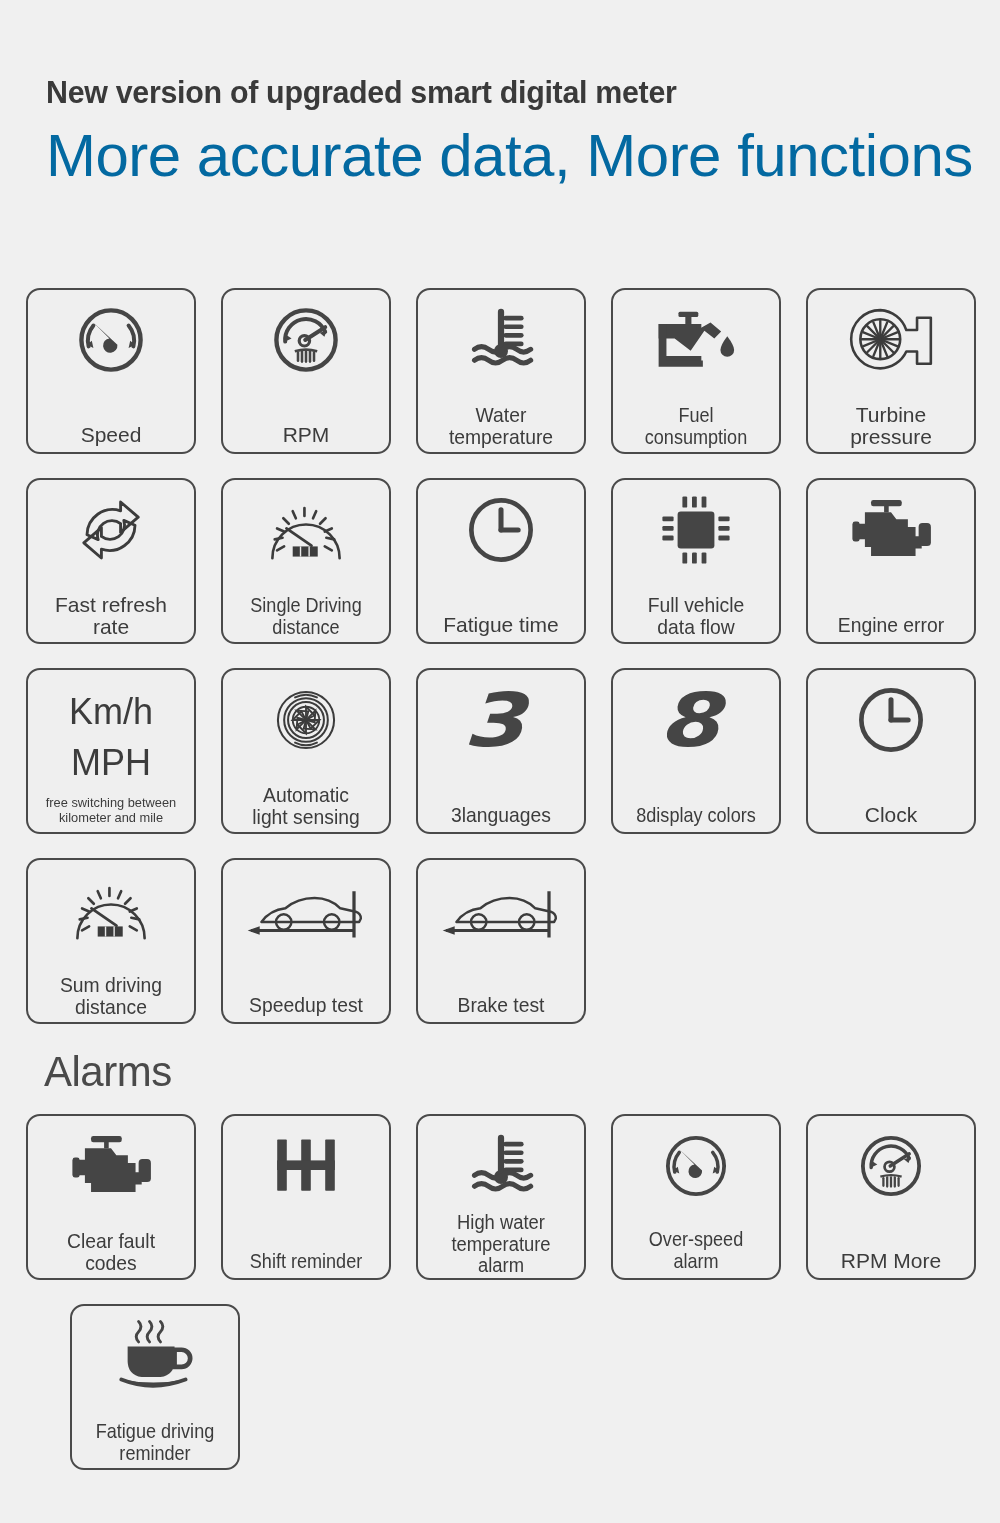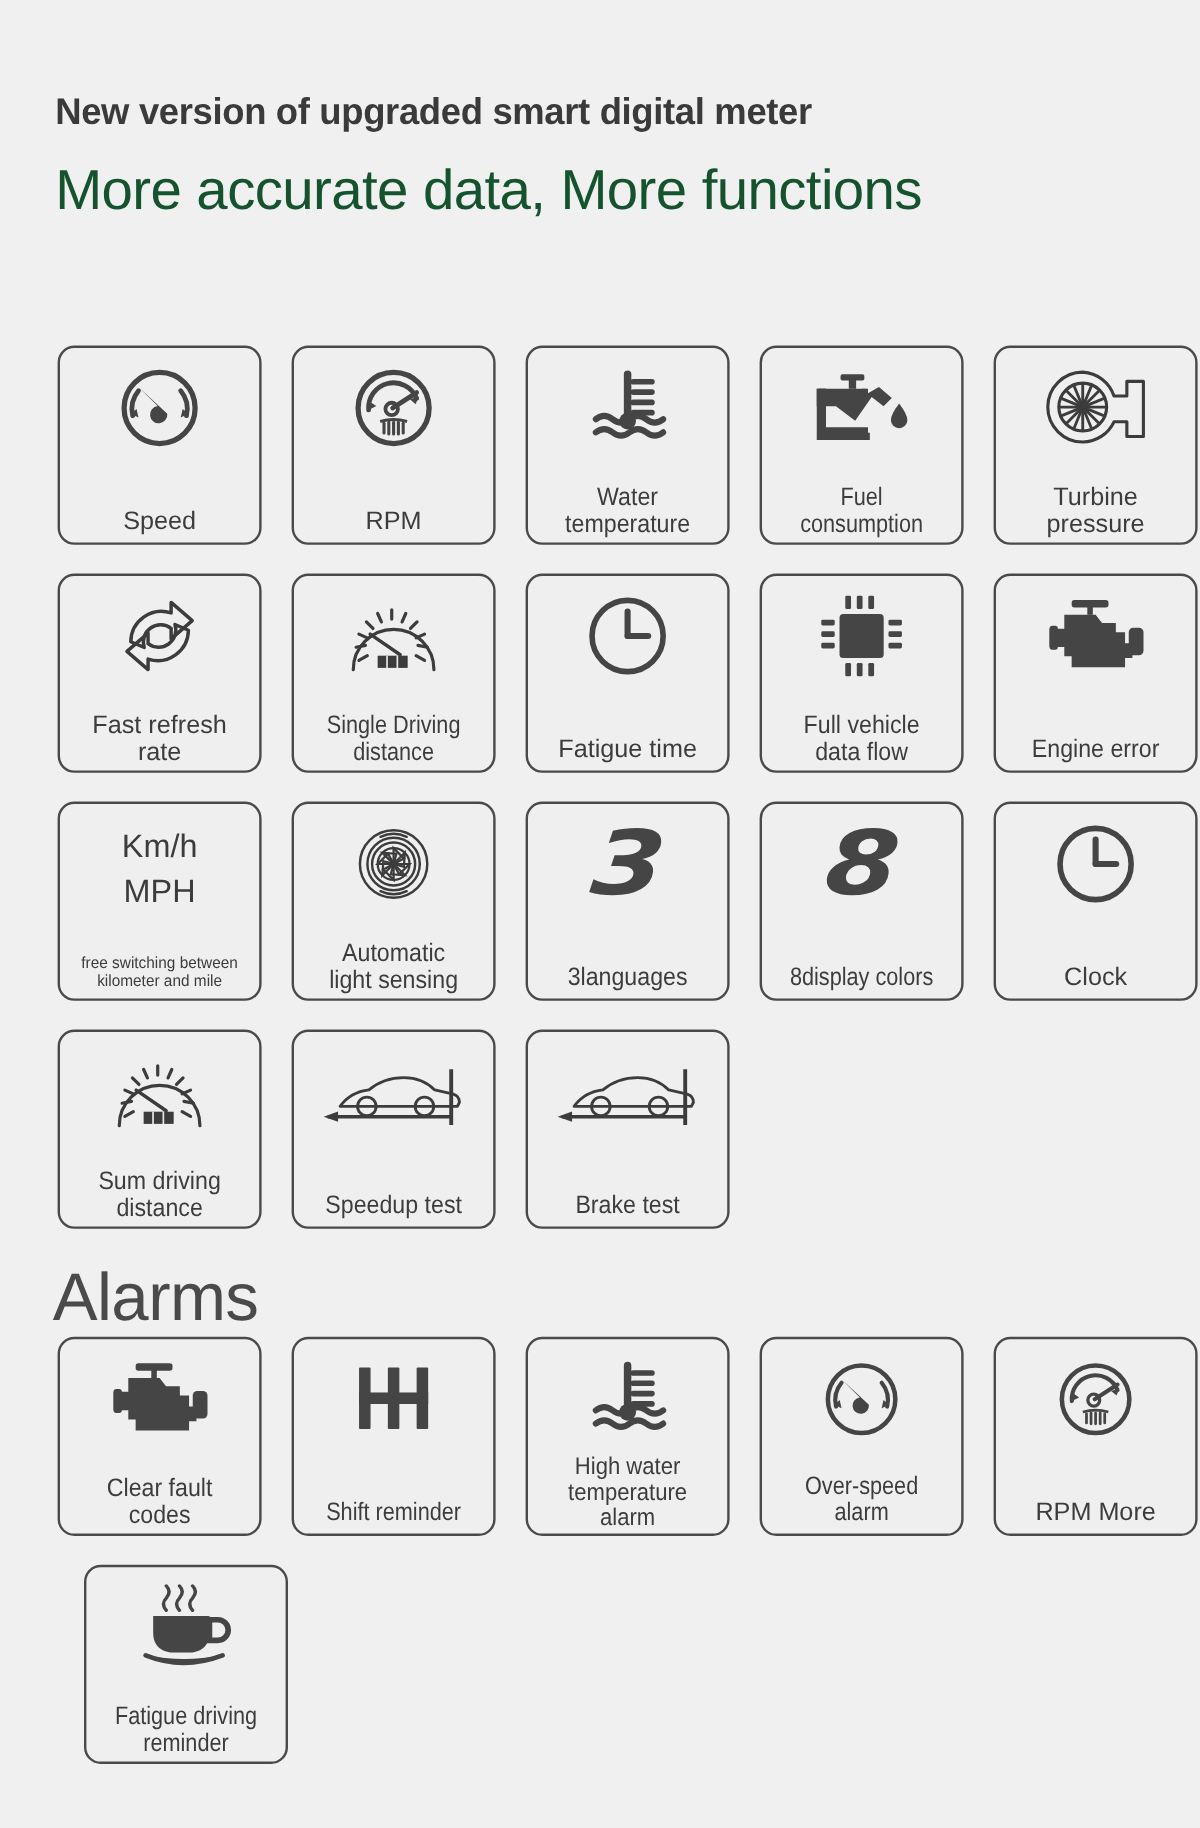--- a/index.html
+++ b/index.html
@@ -14,26 +14,26 @@
   .page{position:relative;width:1000px;height:1322px;box-sizing:border-box;}
 
   
   .head-wrap{position:absolute;left:46px;top:74px;width:930px;}
   .title-main{
     font-size:31px;font-weight:bold;letter-spacing:-.3px;
     color:#3a3a3a;line-height:1.25;white-space:nowrap;
     transform:scaleX(.98);transform-origin:left center;
   }
   .title-sub{
-    font-size:47px;font-weight:400;color:#14532d;line-height:1.25;
-    margin-top:16px;white-space:nowrap;letter-spacing:-.5px;
+    font-size:60px;font-weight:400;color:#0369a1;line-height:1.25;
+    margin-top:5px;white-space:nowrap;letter-spacing:-.5px;
   }
 
   
-  .grid{position:absolute;left:48px;display:grid;
+  .grid{position:absolute;left:26px;display:grid;
         grid-template-columns:repeat(5,170px);
         column-gap:25px;row-gap:24px;}
   #grid-features{top:288px;}
   #grid-alarms{top:1114px;}
 
   .card{
     width:170px;height:166px;
     border:2.2px solid #4a4a4a;
     border-radius:14px;
     background:#efefef;
@@ -59,42 +59,42 @@
     box-sizing:border-box;
     white-space:pre-line;
   }
   .card .lbl.two{bottom:4px;}
   .card .lbl.tight{transform:scaleX(.92);}
   .card .lbl.tighter{transform:scaleX(.86);}
   .card .lbl.three{font-size:20px;bottom:2px;}
 
   
   .unit-top{
-    margin-top:16px;text-align:center;font-size:27px;line-height:1.42;
+    margin-top:16px;text-align:center;font-size:36px;line-height:1.42;
     color:#3c3c3c;
   }
   .unit-note{
     position:absolute;left:2px;right:2px;bottom:7px;
     text-align:center;font-size:13.5px;line-height:1.12;color:#3c3c3c;
     transform:scaleX(.95);white-space:pre-line;
   }
 
   
   .seg{
     font-family:"DejaVu Sans", sans-serif;
     font-weight:bold;font-style:italic;
     font-size:74px;line-height:1;color:#454545;
     letter-spacing:-2px;
     transform:skewX(-6deg) scaleX(1.18);
   }
 
   
   .section-head{
     position:absolute;left:44px;top:1048px;
-    font-size:56px;color:#4a4a4a;font-weight:400;letter-spacing:-.5px;
+    font-size:42px;color:#4a4a4a;font-weight:400;letter-spacing:-.5px;
   }
 
   
   #grid-last{position:absolute;left:32px;top:1304px;
              display:grid;grid-template-columns:repeat(5,170px);
              column-gap:25px;padding-left:38px;}
 
   svg{display:block;}
 </style>
 </head>

